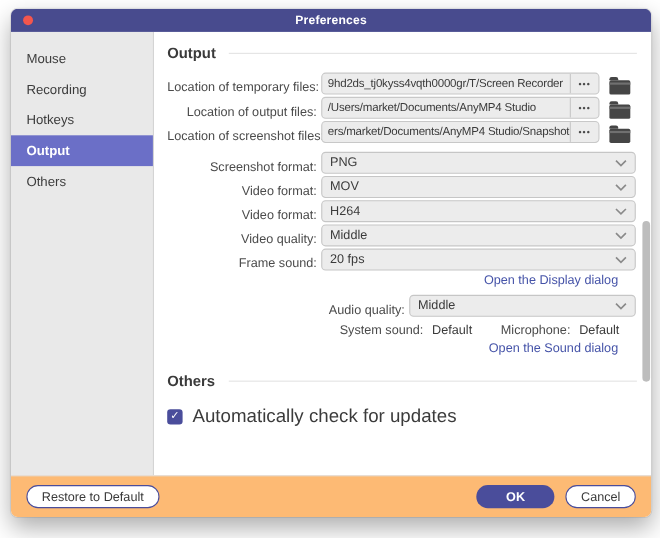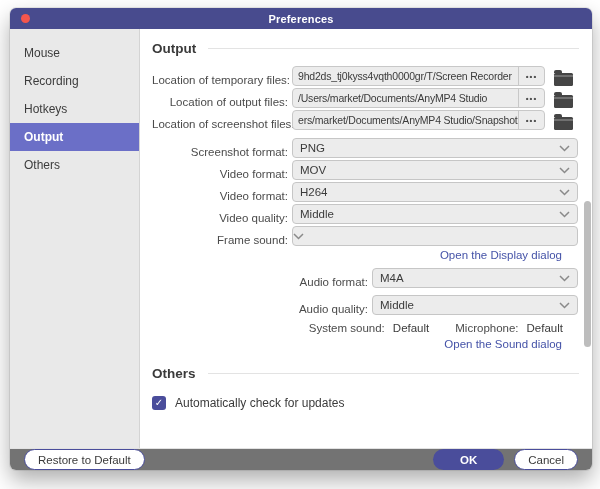--- a/index.html
+++ b/index.html
@@ -45,25 +45,25 @@
   .link{font-size:11.5px;color:var(--link,#4553a8);cursor:pointer;}
   .audio-row{margin-bottom:7px;}
   .sound-status{display:flex;justify-content:flex-end;align-items:center;padding-right:16px;font-size:11.5px;color:#4b4b4b;margin:2px 0 4px 0;}
   .sound-status .val{color:#3b3b3b;margin-left:8px;}
   .sound-gap{width:26px;}
   .others-header{margin-top:16px;}
   .check-row{display:flex;align-items:center;margin-top:15px;}
   .checkbox{flex:none;width:14px;height:14px;border-radius:3px;background:var(--accent,#4a4d9b);
     display:flex;align-items:center;justify-content:center;cursor:pointer;}
   .checkbox .tick{color:#fff;font-size:10px;font-weight:bold;line-height:1;}
-  .check-label{font-size:12px;color:#3b3b3b;margin-left:9px;}
+  .check-label{font-size:17px;color:#3b3b3b;margin-left:9px;}
   
   .scroll-thumb{position:absolute;right:1px;top:172px;width:7px;height:146px;background:#bdbdbd;border-radius:4px;cursor:pointer;}
   
-  .footer{flex:none;height:22px;background:#737373;border-top:1px solid #e2e2e2;display:flex;align-items:center;padding:0 14px;box-sizing:border-box;}
+  .footer{flex:none;height:38px;background:#fdba74;border-top:1px solid #e2e2e2;display:flex;align-items:center;padding:0 14px;box-sizing:border-box;}
   .btn{height:21px;border-radius:11px;display:flex;align-items:center;justify-content:center;
     font-size:11.5px;box-sizing:border-box;cursor:pointer;white-space:nowrap;}
   .btn-outline{border:1px solid var(--accent,#4a4d9b);background:#fff;color:#3a3a3a;padding:0 13px;}
   .btn-primary{background:var(--accent,#4a4d9b);color:#fff;width:71px;font-weight:600;}
   .footer-spacer{flex:1;}
   .btn+.btn{margin-left:10px;}
 </style>
 </head>
 <body>
 
@@ -164,43 +164,33 @@
               <svg width="11" height="7" viewBox="0 0 11 7">
                   <polyline points="1,1 5.5,5.5 10,1" fill="none" stroke="#8a8a8a" stroke-width="1.5"></polyline>
                 </svg>
             </span>
           </div>
         </div>
 
         <div class="form-row">
           <div class="row-label">Frame sound:</div>
           <div class="dropdown">
+            <span class="dd-value">20 fps</span>
             <span class="chevron">
               <svg width="11" height="7" viewBox="0 0 11 7">
                   <polyline points="1,1 5.5,5.5 10,1" fill="none" stroke="#8a8a8a" stroke-width="1.5"></polyline>
                 </svg>
             </span>
           </div>
         </div>
 
         <div class="link-row">
           <span class="link">Open the Display dialog</span>
         </div>
 
-        <div class="form-row audio-row">
-          <div class="row-label wide">Audio format:</div>
-          <div class="dropdown narrow">
-            <span class="dd-value">M4A</span>
-            <span class="chevron">
-              <svg width="11" height="7" viewBox="0 0 11 7">
-                  <polyline points="1,1 5.5,5.5 10,1" fill="none" stroke="#8a8a8a" stroke-width="1.5"></polyline>
-                </svg>
-            </span>
-          </div>
-        </div>
 
         <div class="form-row audio-row">
           <div class="row-label wide">Audio quality:</div>
           <div class="dropdown narrow">
             <span class="dd-value">Middle</span>
             <span class="chevron">
               <svg width="11" height="7" viewBox="0 0 11 7">
                   <polyline points="1,1 5.5,5.5 10,1" fill="none" stroke="#8a8a8a" stroke-width="1.5"></polyline>
                 </svg>
             </span>

